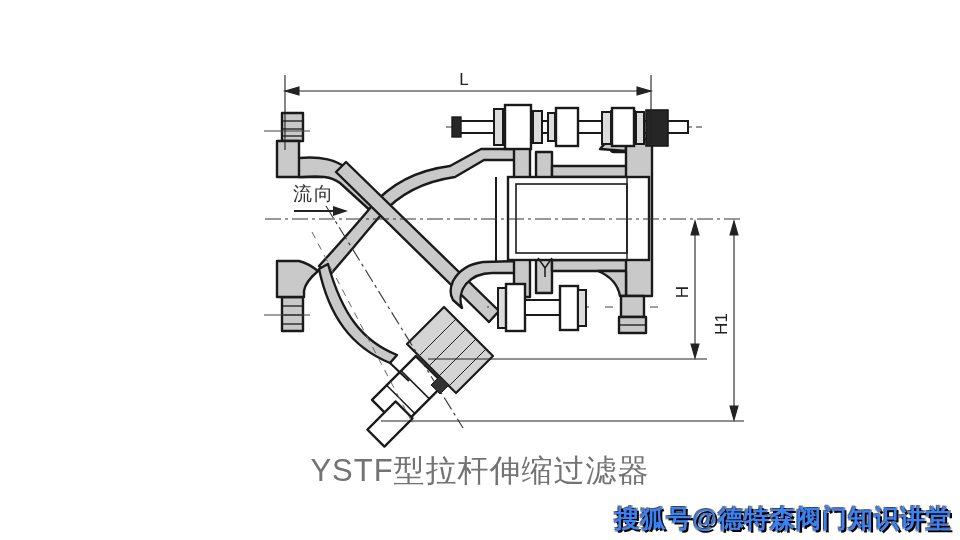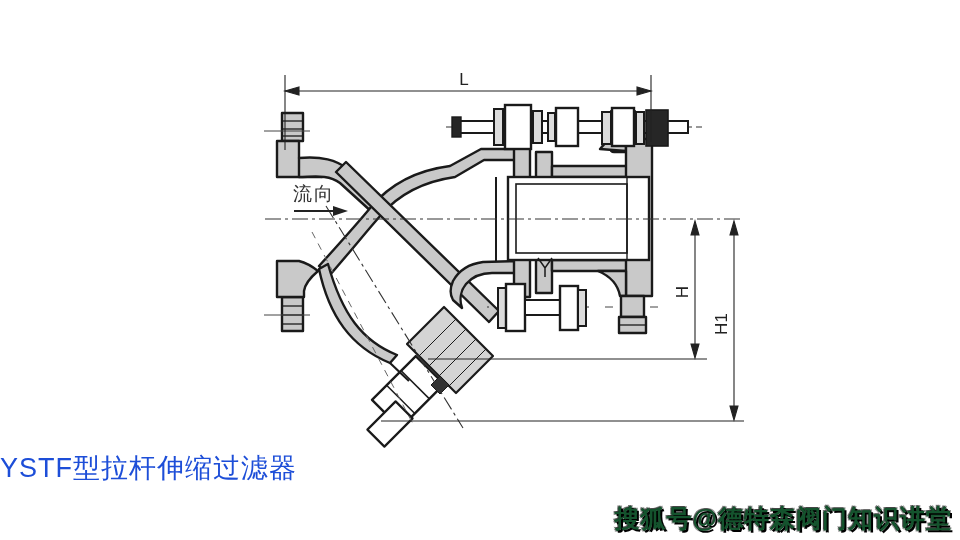--- a/index.html
+++ b/index.html
@@ -1,22 +1,22 @@
 <!DOCTYPE html>
 <html><head>
 <meta charset="utf-8">
 <style>
   html,body{margin:0;padding:0;background:#fff;}
   .stage{position:relative;width:960px;height:540px;background:#ffffff;overflow:hidden;
          font-family:"Liberation Sans","DejaVu Sans",sans-serif;}
   .stage svg{position:absolute;left:0;top:0;}
   .caption{position:absolute;left:50%;transform:translateX(-50%);top:450px;width:100%;
-           font-size:27px;letter-spacing:1px;color:#1d4ed8;}
+           text-align:center;font-size:31px;letter-spacing:1px;color:#737373;}
   .watermark{position:absolute;right:8px;top:502px;font-size:25px;font-weight:bold;
-             color:#14532d;letter-spacing:1px;
+             color:#3b82f6;letter-spacing:1px;
              text-shadow:2px 2px 0 #000,-1px -1px 0 rgba(0,0,0,.55),1px -1px 0 rgba(0,0,0,.4),-1px 1px 0 rgba(0,0,0,.4);}
   .dimlabel{font-size:17px;fill:#222;}
   .flowlabel{font-size:19px;fill:#333;letter-spacing:2px;}
   text{font-family:"Liberation Sans","DejaVu Sans",sans-serif;}
 </style>
 </head>
 <body>
 
 <div class="stage">
   <svg width="960" height="540" viewBox="0 0 960 540">

